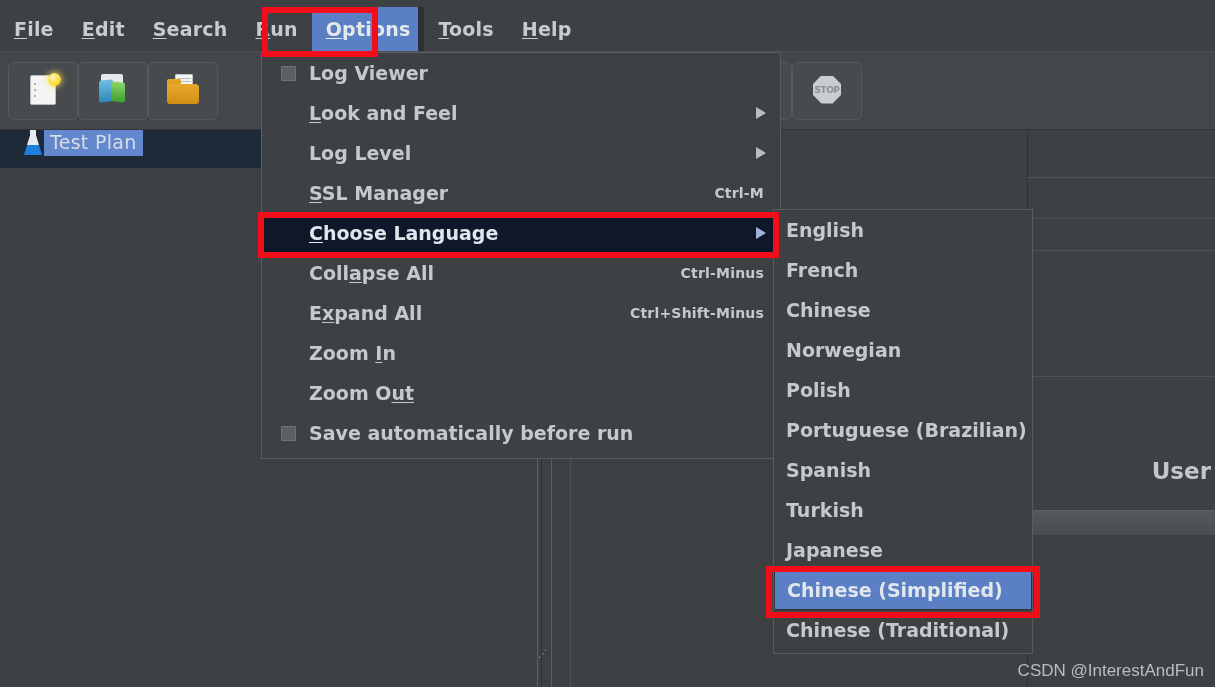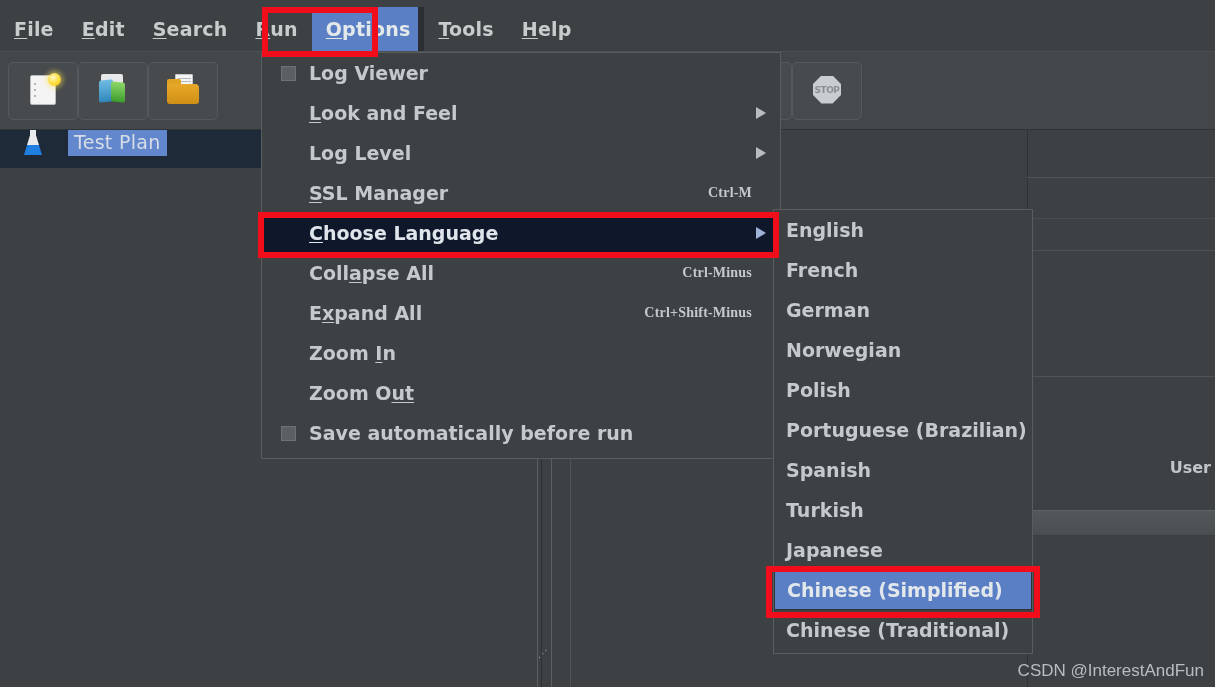--- a/index.html
+++ b/index.html
@@ -130,21 +130,21 @@
   .treepanel {
     position: absolute; left: 0; top: 130px; width: 537px; height: 557px;
     background: #3d4144;
   }
   .treehead {
     position: absolute; left: 0; top: 0; width: 537px; height: 38px;
     background: #1f2a38;
   }
   .treerow {
     position: absolute; left: 0; top: 0; height: 24px;
-    display: flex; align-items: center; padding-left: 22px; gap: 24px;
+    display: flex; align-items: center; padding-left: 22px; gap: 0;
   }
   .flask { position: relative; width: 22px; height: 26px; }
   .flask .neck { position:absolute; left:8px; top:0; width:6px; height:9px; background:#e8eaec; border-radius:1px;}
   .flask .body { position:absolute; left:2px; top:7px; width:18px; height:19px;
     background: linear-gradient(#e8eaec 0 45%, #1e7fe0 45% 100%);
     clip-path: polygon(32% 0, 68% 0, 100% 100%, 0 100%);
   }
   .treelabel {
     background: #6287cc; color: #d7dde6;
     font-size: 19px; padding: 2px 6px 3px 6px;
@@ -166,21 +166,21 @@
     background: #3d4144; border-left: 1px solid #4e5356;
   }
   .rowline { position: absolute; left: 0; right: 0; height: 1px; background: #4e5356; }
   .rowline.soft { background: #494d50; }
   .panelbox {
     position: absolute; left: 456px; right: 0;
     border-left: 1px solid #2f3336;
   }
   .userlabel {
     position: absolute; right: 4px; top: 328px;
-    font-size: 16px; font-weight: bold; color: #c2c6c8;
+    font-size: 23px; font-weight: bold; color: #c2c6c8;
   }
   .greybar {
     position:absolute; left: 457px; right:0; top: 380px; height: 26px;
     background: linear-gradient(#53585b, #4a4e51);
     border-top: 1px solid #5d6265; border-bottom: 1px solid #3a3e41;
   }
 
   
   .menupop {
     position: absolute; left: 261px; top: 52px; width: 520px; height: 407px;
@@ -188,22 +188,22 @@
     border: 1px solid #585d60;
     z-index: 40;
   }
   .mi {
     position: relative; height: 40px; display: flex; align-items: center;
     padding-left: 47px; color: #c5c9cb;
     font-size: 19px; font-weight: bold; white-space: nowrap;
   }
   .mi.highlight { background: #0f172a; color: #dfe5ea; }
   .mi .accel {
-    position: absolute; right: 28px; top: 0; height: 40px; line-height: 40px;
-    font-size: 14px; font-weight: bold; color: #c5c9cb; letter-spacing: .2px; font-family: Liberation Serif, serif;
+    position: absolute; right: 16px; top: 0; height: 40px; line-height: 40px;
+    font-size: 14px; font-weight: bold; color: #c5c9cb; letter-spacing: .2px;
   }
   .mi .arrow {
     position: absolute; right: 14px; top: 14px;
     width: 0; height: 0;
     border-left: 10px solid #b9bdbf;
     border-top: 6px solid transparent;
     border-bottom: 6px solid transparent;
   }
   .mi.highlight .arrow { border-left-color: #9fb3d9; }
   .mi .chk {
@@ -376,21 +376,21 @@
     </div>
     <div class="mi">
       <span class="chk"></span>
       <span>Save automatically before run</span>
     </div>
   </div>
 
   <div class="submenu">
     <div class="si">English</div>
     <div class="si">French</div>
-    <div class="si">German</div>
+    <div class="si">Chinese</div>
     <div class="si">Norwegian</div>
     <div class="si">Polish</div>
     <div class="si">Portuguese (Brazilian)</div>
     <div class="si">Spanish</div>
     <div class="si">Turkish</div>
     <div class="si">Japanese</div>
     <div class="si highlight">Chinese (Simplified)</div>
     <div class="si">Chinese (Traditional)</div>
   </div>
 

